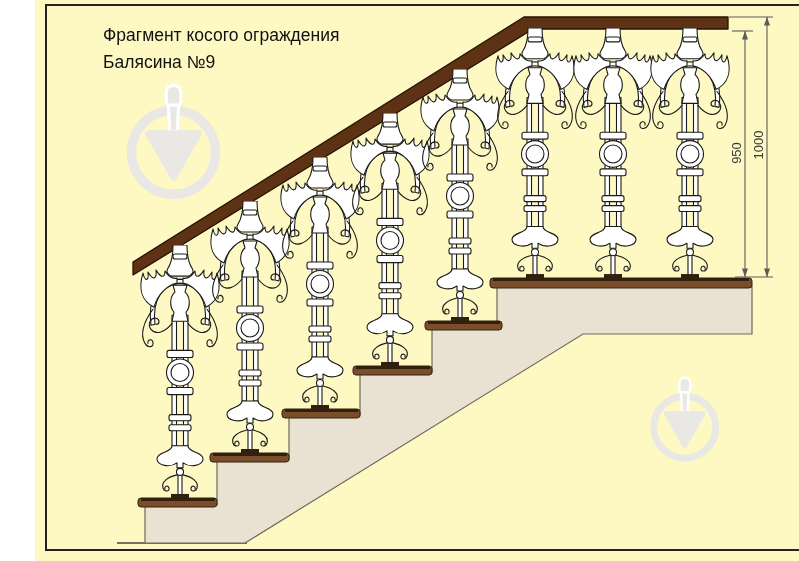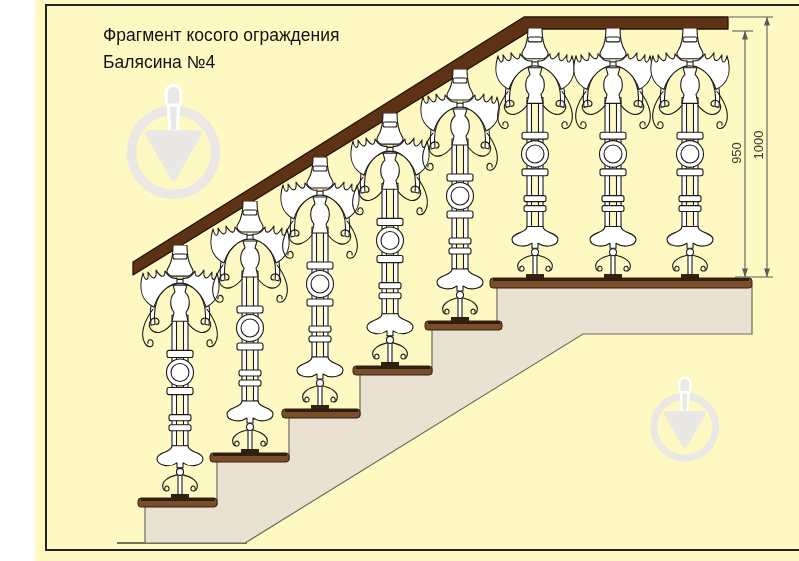--- a/index.html
+++ b/index.html
@@ -136,18 +136,18 @@
       <line class="dim" x1="710" y1="31" x2="710" y2="277"></line>
       <line class="dim" x1="732" y1="17" x2="732" y2="277"></line>
       <path class="dim-arrow" d="M710,31 l-3,8.5 h6 Z"></path>
       <path class="dim-arrow" d="M732,17 l-3,8.5 h6 Z"></path>
       <path class="dim-arrow" d="M710,277 l-3,-8.5 h6 Z"></path>
       <path class="dim-arrow" d="M732,277 l-3,-8.5 h6 Z"></path>
     </g>
   </svg>
 
   <div class="title-line title-1">Фрагмент косого ограждения</div>
-  <div class="title-line title-2">Балясина №4</div>
+  <div class="title-line title-2">Балясина №9</div>
 
   <div class="dim-label dim-950">950</div>
   <div class="dim-label dim-1000">1000</div>
 
 </div>
 
 </body></html>

